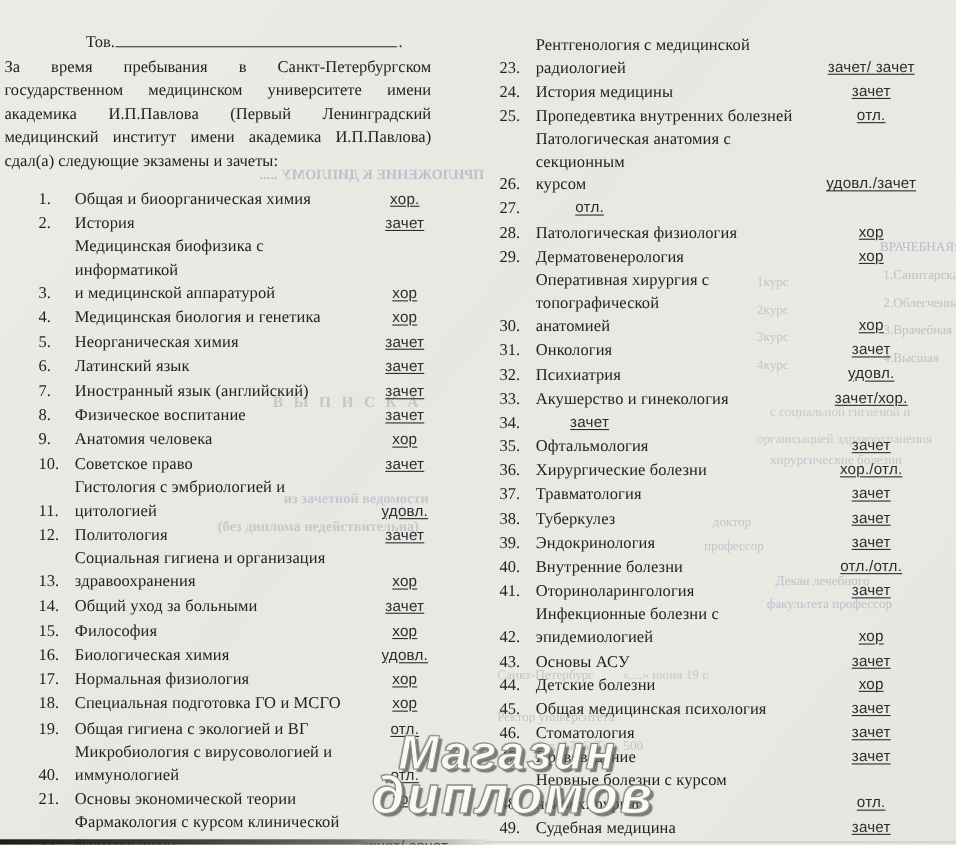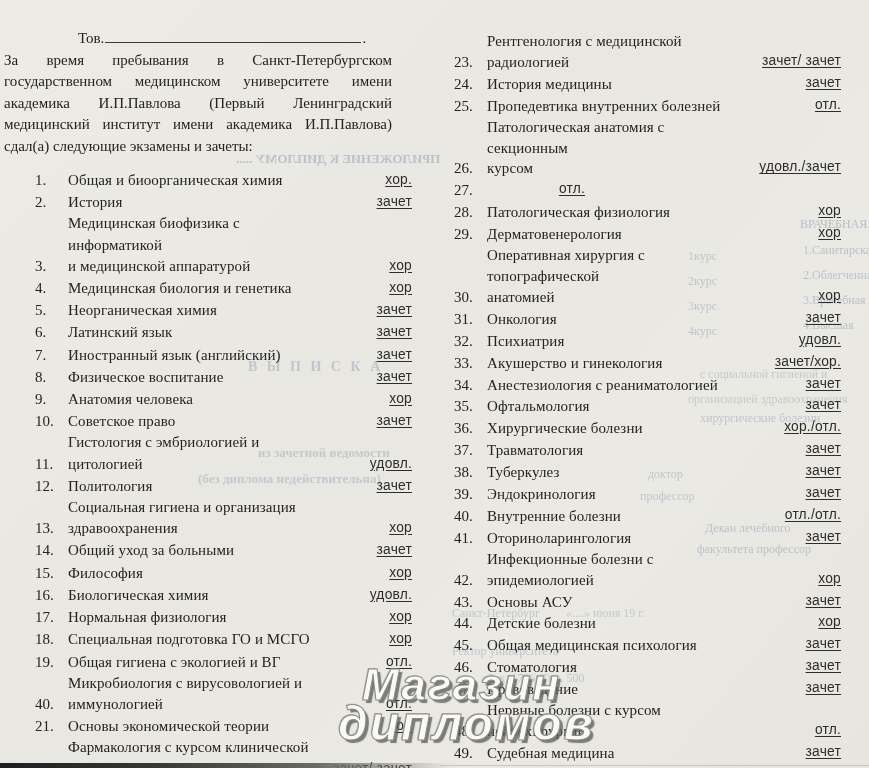--- a/index.html
+++ b/index.html
@@ -24,21 +24,21 @@
   }
   
   .subject-list{display:block;}
   .row{display:flex;align-items:flex-end;line-height:21.2px;font-size:15px;}
   .col-right .row{line-height:20.9px;}
   .num{flex:0 0 33px;padding-left:0;}
   .col-left .row{padding-left:35px;}
   .col-right .row{padding-left:16px;}
   .name{flex:1 1 auto;white-space:pre-line;letter-spacing:0.1px;}
   .grade{
-    flex:0 0 auto;text-align:right;
+    flex:0 0 auto;text-align:center;
     font-family:"Liberation Sans","DejaVu Sans",sans-serif;
     font-size:13.8px;color:#2d2d2d;
     text-decoration:underline;text-underline-offset:2px;
     padding-bottom:1px;letter-spacing:0.2px;white-space:nowrap;
   }
   .col-left .grade{width:88px;margin-right:22px;}
   .col-right .grade{width:98px;margin-right:28px;}
   
   #showthrough-layer{position:absolute;inset:0;pointer-events:none;z-index:1;}
   .ghost{
@@ -273,21 +273,20 @@
             <span class="name">Психиатрия</span>
             <span class="grade">удовл.</span>
           </div>
           <div class="row">
             <span class="num">33.</span>
             <span class="name">Акушерство и гинекология</span>
             <span class="grade">зачет/хор.</span>
           </div>
           <div class="row">
             <span class="num">34.</span>
-            <span class="name">Анестезиология с реаниматологией</span>
             <span class="grade">зачет</span>
           </div>
           <div class="row">
             <span class="num">35.</span>
             <span class="name">Офтальмология</span>
             <span class="grade">зачет</span>
           </div>
           <div class="row">
             <span class="num">36.</span>
             <span class="name">Хирургические болезни</span>

